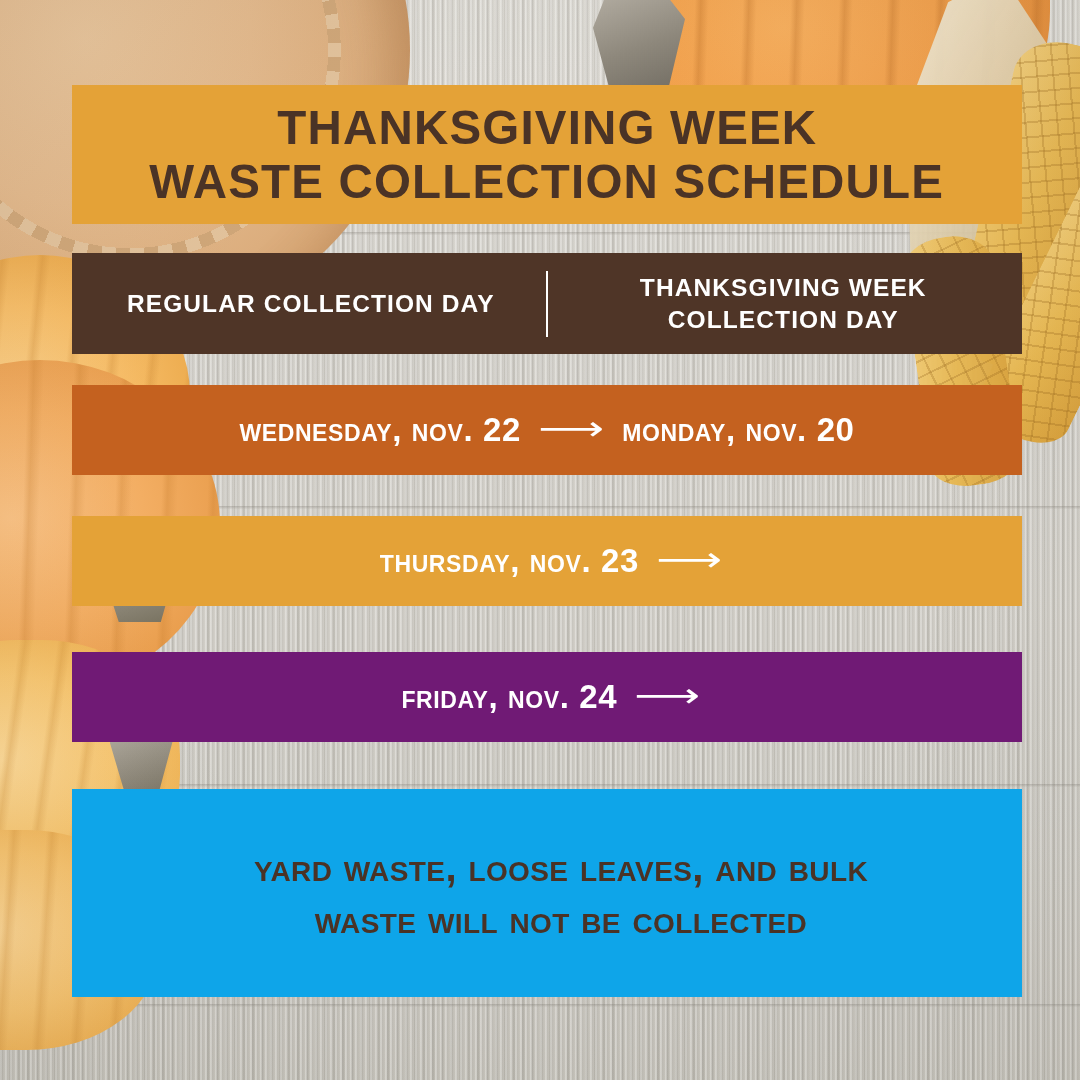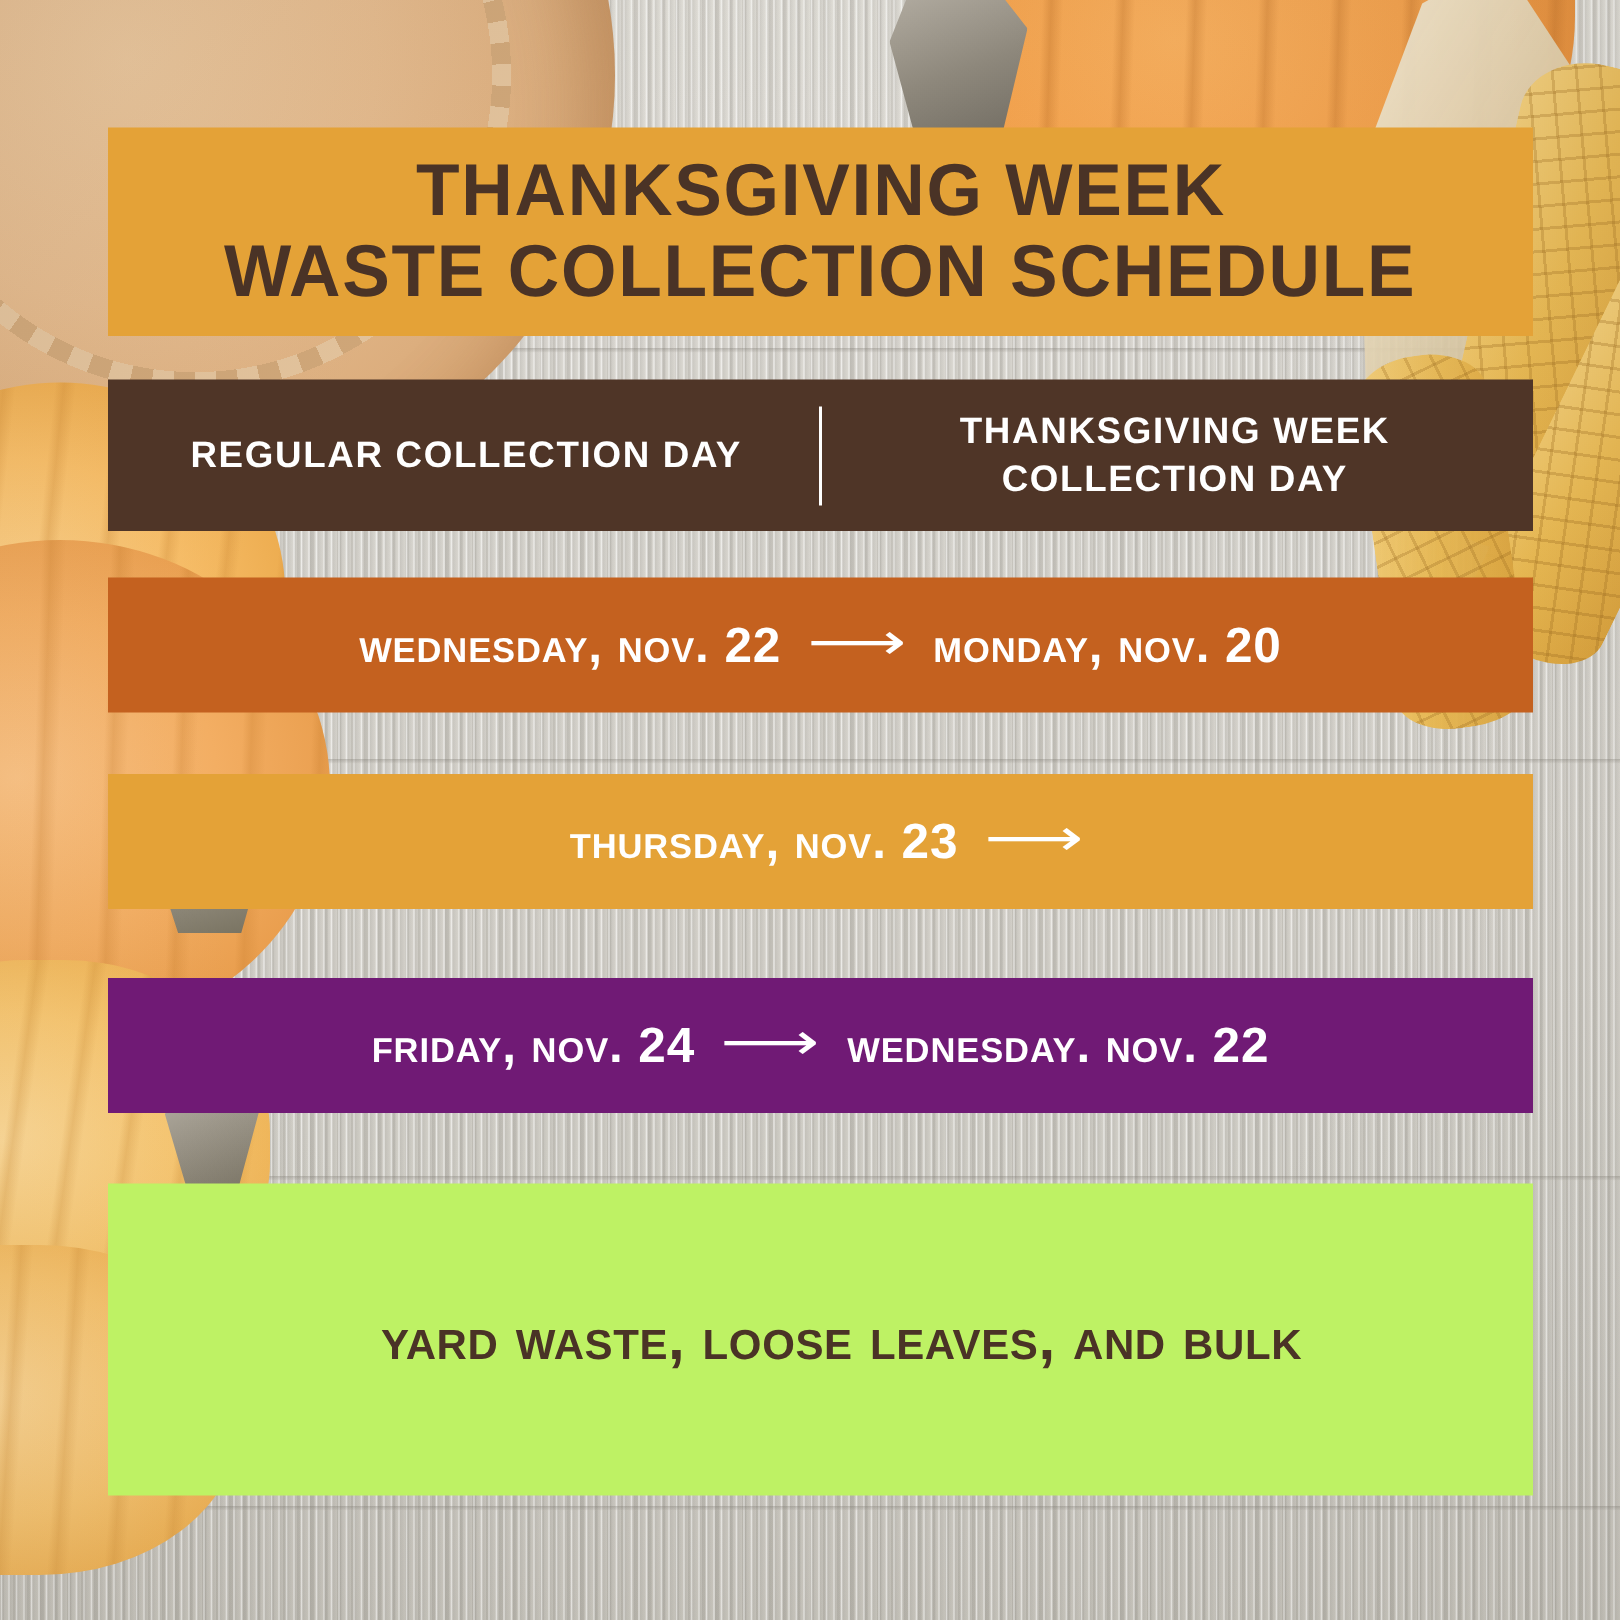--- a/index.html
+++ b/index.html
@@ -256,21 +256,21 @@
     font-weight:normal;
     position:relative;
     top:-2px;
     display:inline-block;
     transform:scaleX(1.35);
   }
 
   
   .band-footer {
     top:789px; height:208px;
-    background:#bef264;
+    background:#0ea5e9;
     flex-direction:column;
     justify-content:center;
     padding-left:28px;
   }
   .footer-line {
     color:#4a3326;
     font-weight:bold;
     font-size:40px;
     line-height:1.30;
     letter-spacing:0.4px;
@@ -348,22 +348,22 @@
       <div class="row-text">
         <span class="row-from">THURSDAY, NOV. 23</span>
         <span class="row-arrow">⟶</span>
       </div>
     </div>
 
     <div class="band band-row row-3">
       <div class="row-text">
         <span class="row-from">FRIDAY, NOV. 24</span>
         <span class="row-arrow">⟶</span>
-        <span class="row-to">WEDNESDAY. NOV. 22</span>
       </div>
     </div>
 
     <div class="band band-footer">
       <div class="footer-line">YARD WASTE, LOOSE LEAVES, AND BULK</div>
+      <div class="footer-line">WASTE WILL NOT BE COLLECTED</div>
     </div>
 
   </div>
 </div>
 
 </body></html>

